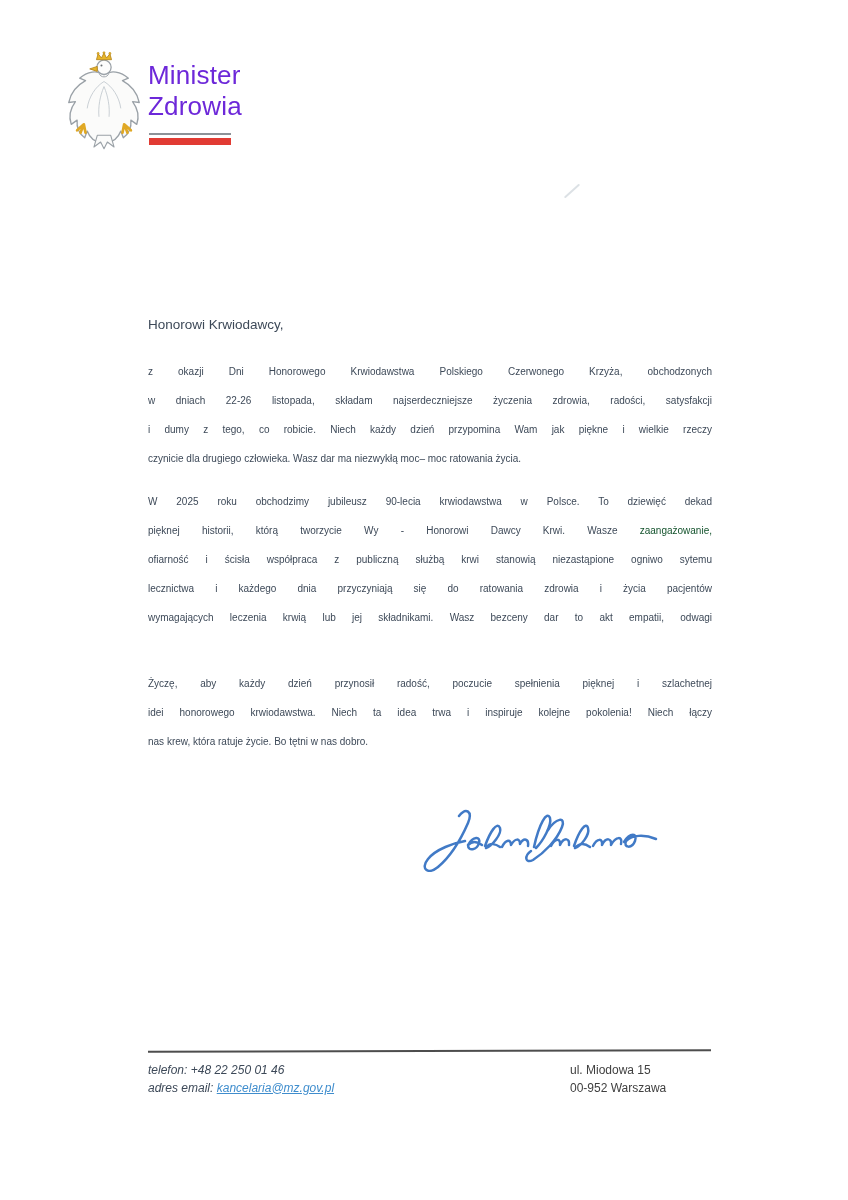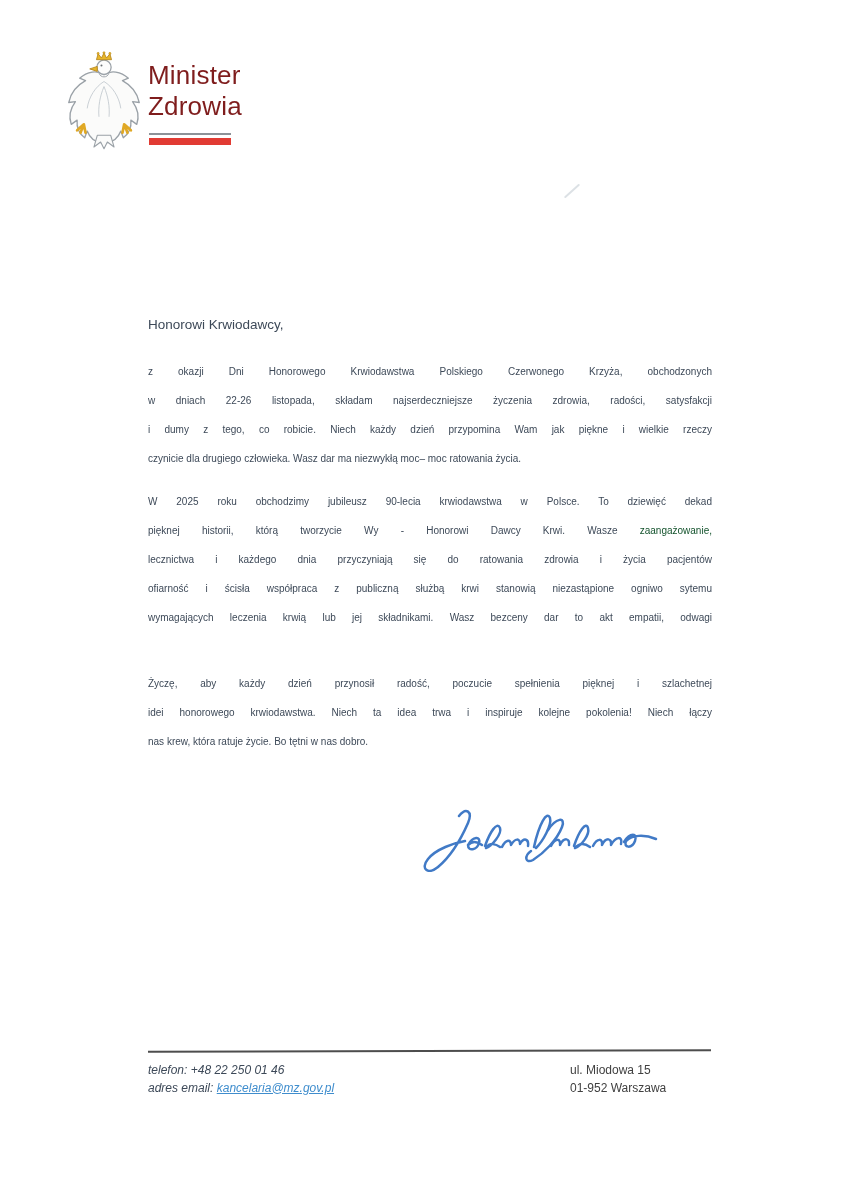--- a/index.html
+++ b/index.html
@@ -9,21 +9,21 @@
     margin:0 auto;
     background:#ffffff;
     font-family:"Liberation Sans","DejaVu Sans",sans-serif;
     color:#3d4958;
     overflow:hidden;
   }
   
   .emblem{position:absolute;left:62px;top:50px;width:84px;height:100px;}
   .head-title{
     position:absolute;left:148px;top:60px;
-    font-size:26px;line-height:31px;color:#7f1d1d;
+    font-size:26px;line-height:31px;color:#6d28d9;
     letter-spacing:.2px;font-weight:400;
   }
   .flag{position:absolute;left:149px;top:133px;width:82px;}
   .flag .white-bar{height:2px;background:#8d9298;}
   .flag .red-bar{height:7px;background:#e13b33;margin-top:3px;}
   
   .scan-artifact{
     position:absolute;left:562px;top:190px;width:20px;height:2px;
     background:#d3d9de;transform:rotate(-42deg);border-radius:2px;opacity:.8;
   }
@@ -105,22 +105,22 @@
 
   <div class="para para-1">
       <div class="tline">z okazji Dni Honorowego Krwiodawstwa Polskiego Czerwonego Krzyża, obchodzonych</div>
       <div class="tline">w dniach 22-26 listopada, składam najserdeczniejsze życzenia zdrowia, radości, satysfakcji</div>
       <div class="tline">i dumy z tego, co robicie. Niech każdy dzień przypomina Wam jak piękne i wielkie rzeczy</div>
       <div class="tline tlast">czynicie dla drugiego człowieka. Wasz dar ma niezwykłą moc– moc ratowania życia.</div>
     </div>
   <div class="para para-2">
       <div class="tline">W 2025 roku obchodzimy jubileusz 90-lecia krwiodawstwa w Polsce. To dziewięć dekad</div>
       <div class="tline">pięknej historii, którą tworzycie Wy - Honorowi Dawcy Krwi. Wasze <span class="light-word">zaangażowanie,</span></div>
+      <div class="tline">ofiarność i ścisła współpraca z publiczną służbą krwi stanowią niezastąpione ogniwo sytemu</div>
       <div class="tline">lecznictwa i każdego dnia przyczyniają się do ratowania zdrowia i życia pacjentów</div>
-      <div class="tline">ofiarność i ścisła współpraca z publiczną służbą krwi stanowią niezastąpione ogniwo sytemu</div>
       <div class="tline">wymagających leczenia krwią lub jej składnikami. Wasz bezceny dar to akt empatii, odwagi</div>
     </div>
   <div class="para para-3">
       <div class="tline">Życzę, aby każdy dzień przynosił radość, poczucie spełnienia pięknej i szlachetnej</div>
       <div class="tline">idei honorowego krwiodawstwa. Niech ta idea trwa i inspiruje kolejne pokolenia! Niech łączy</div>
       <div class="tline tlast">nas krew, która ratuje życie. Bo tętni w nas dobro.</div>
     </div>
 
   <div class="signature">
     <svg viewBox="0 0 250 92" width="250" height="92" aria-hidden="true">
@@ -141,16 +141,16 @@
 
   <div class="footer-rule"></div>
 
   <div class="footer-left">
     <div>telefon: +48 22 250 01 46</div>
     <div><span>adres email: </span><span class="doc-link">kancelaria@mz.gov.pl</span></div>
   </div>
 
   <div class="footer-right">
     <div>ul. Miodowa 15</div>
-    <div>01-952 Warszawa</div>
+    <div>00-952 Warszawa</div>
   </div>
 
 </div>
 
 </body></html>

